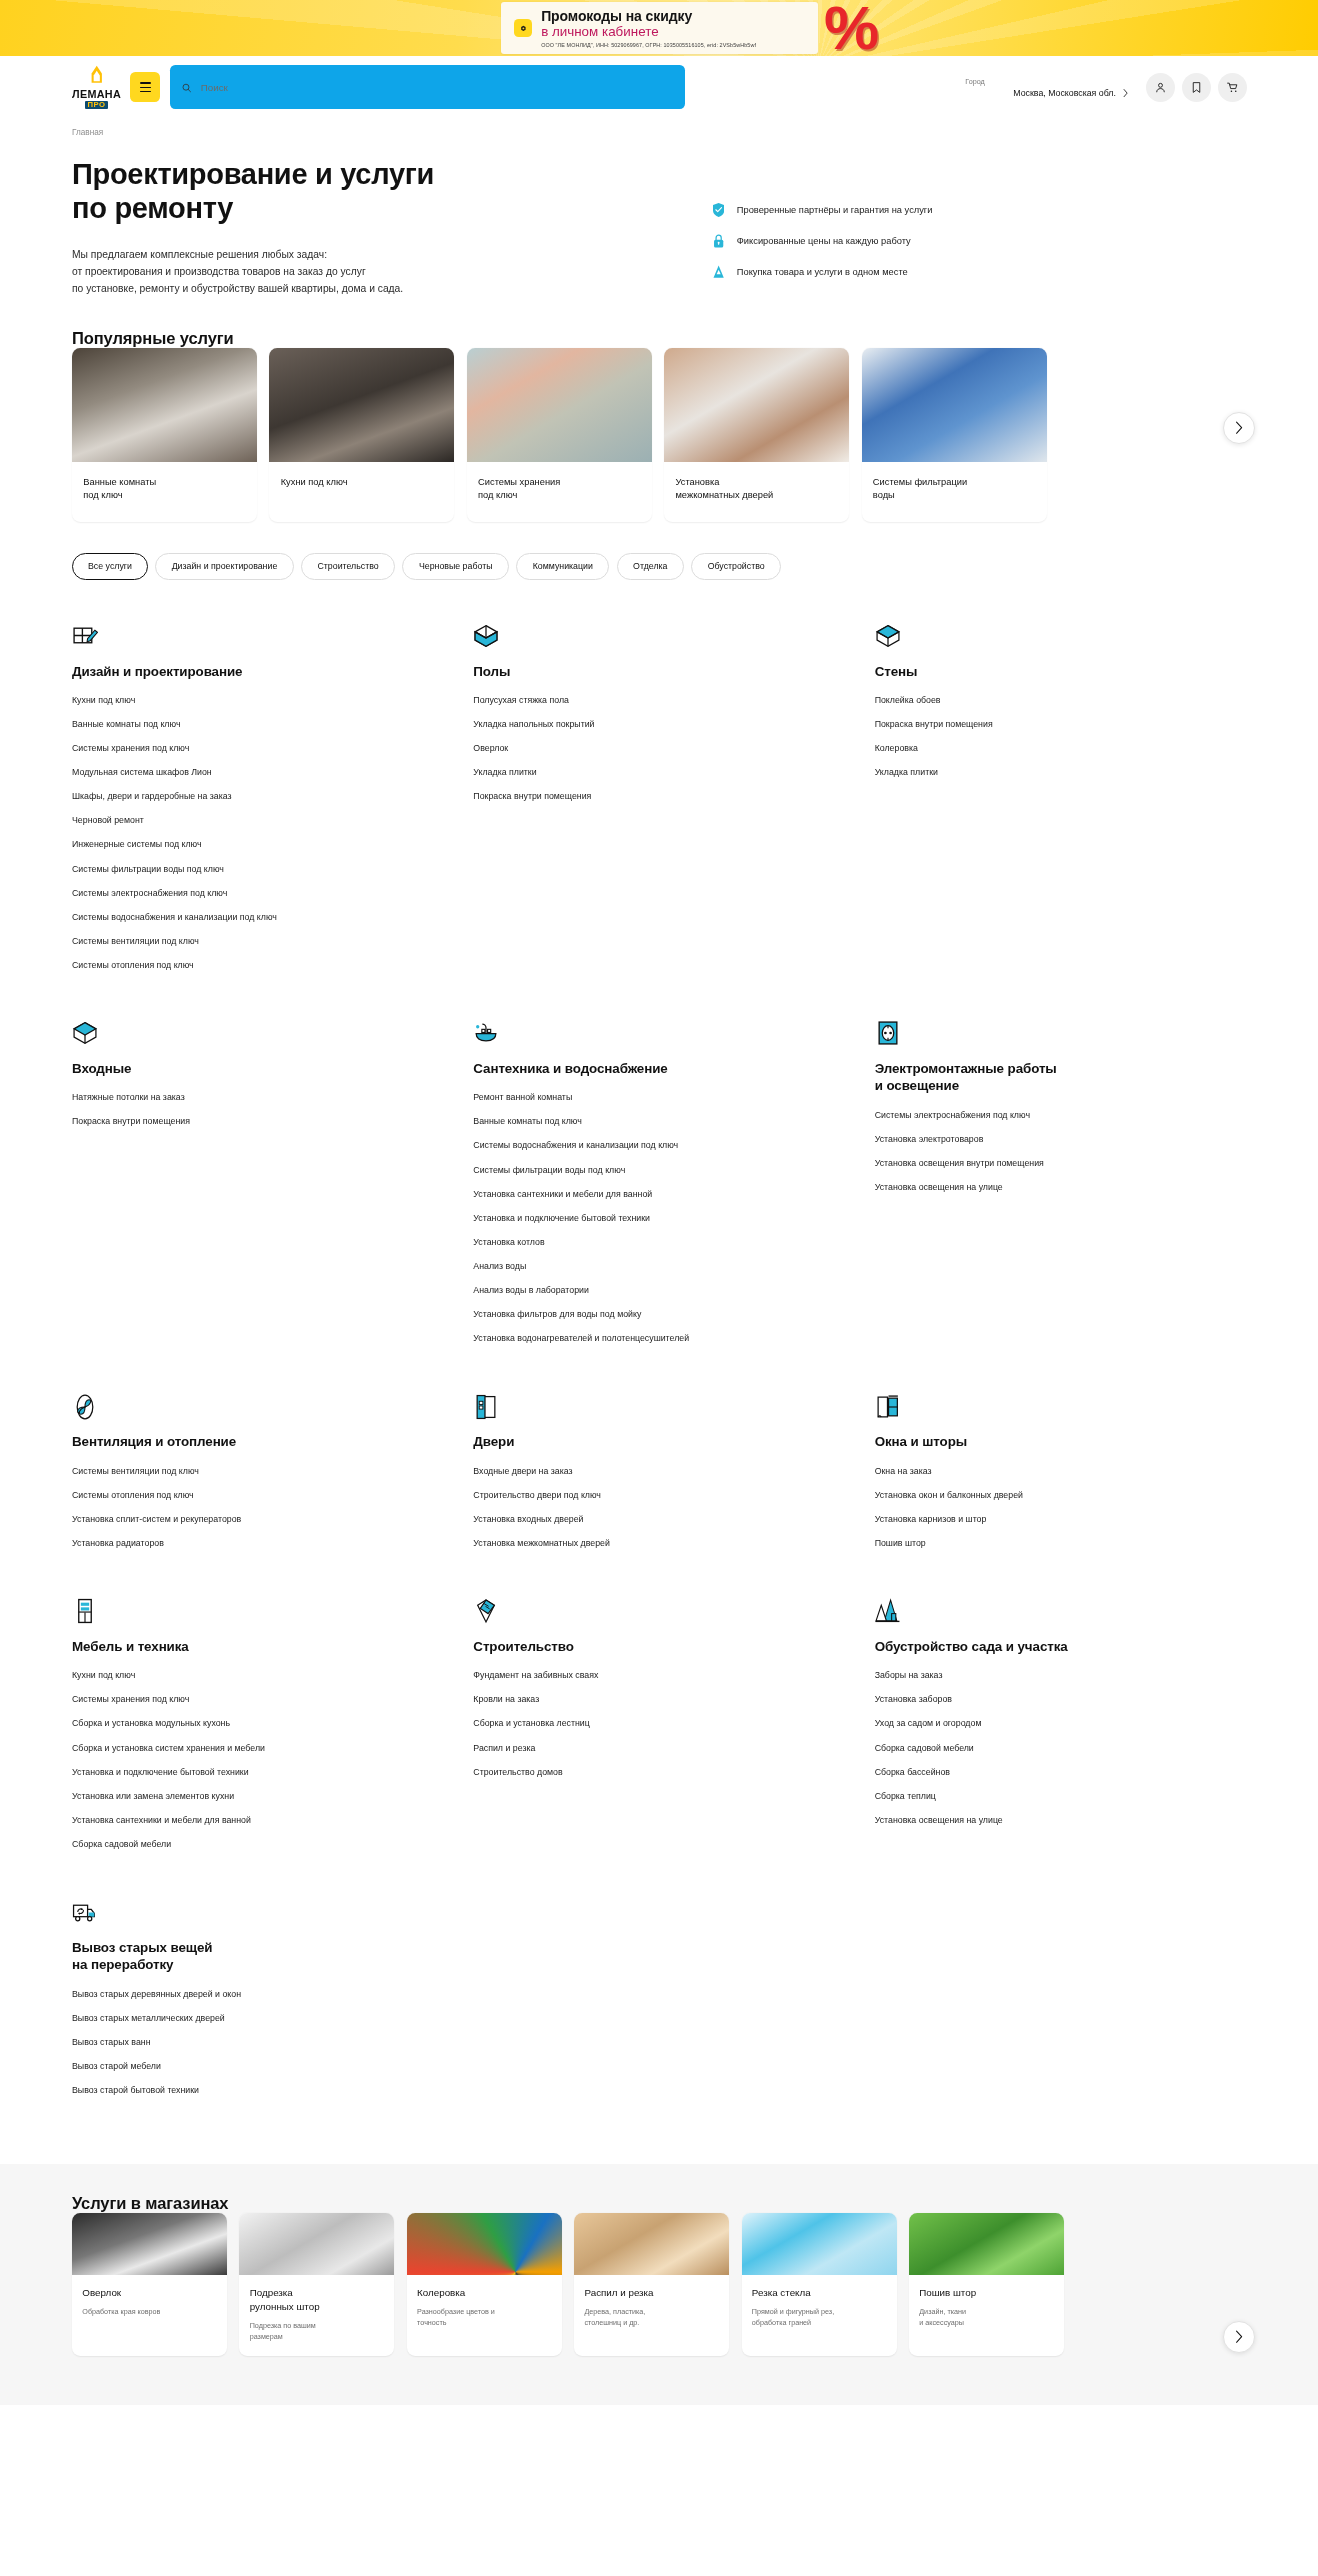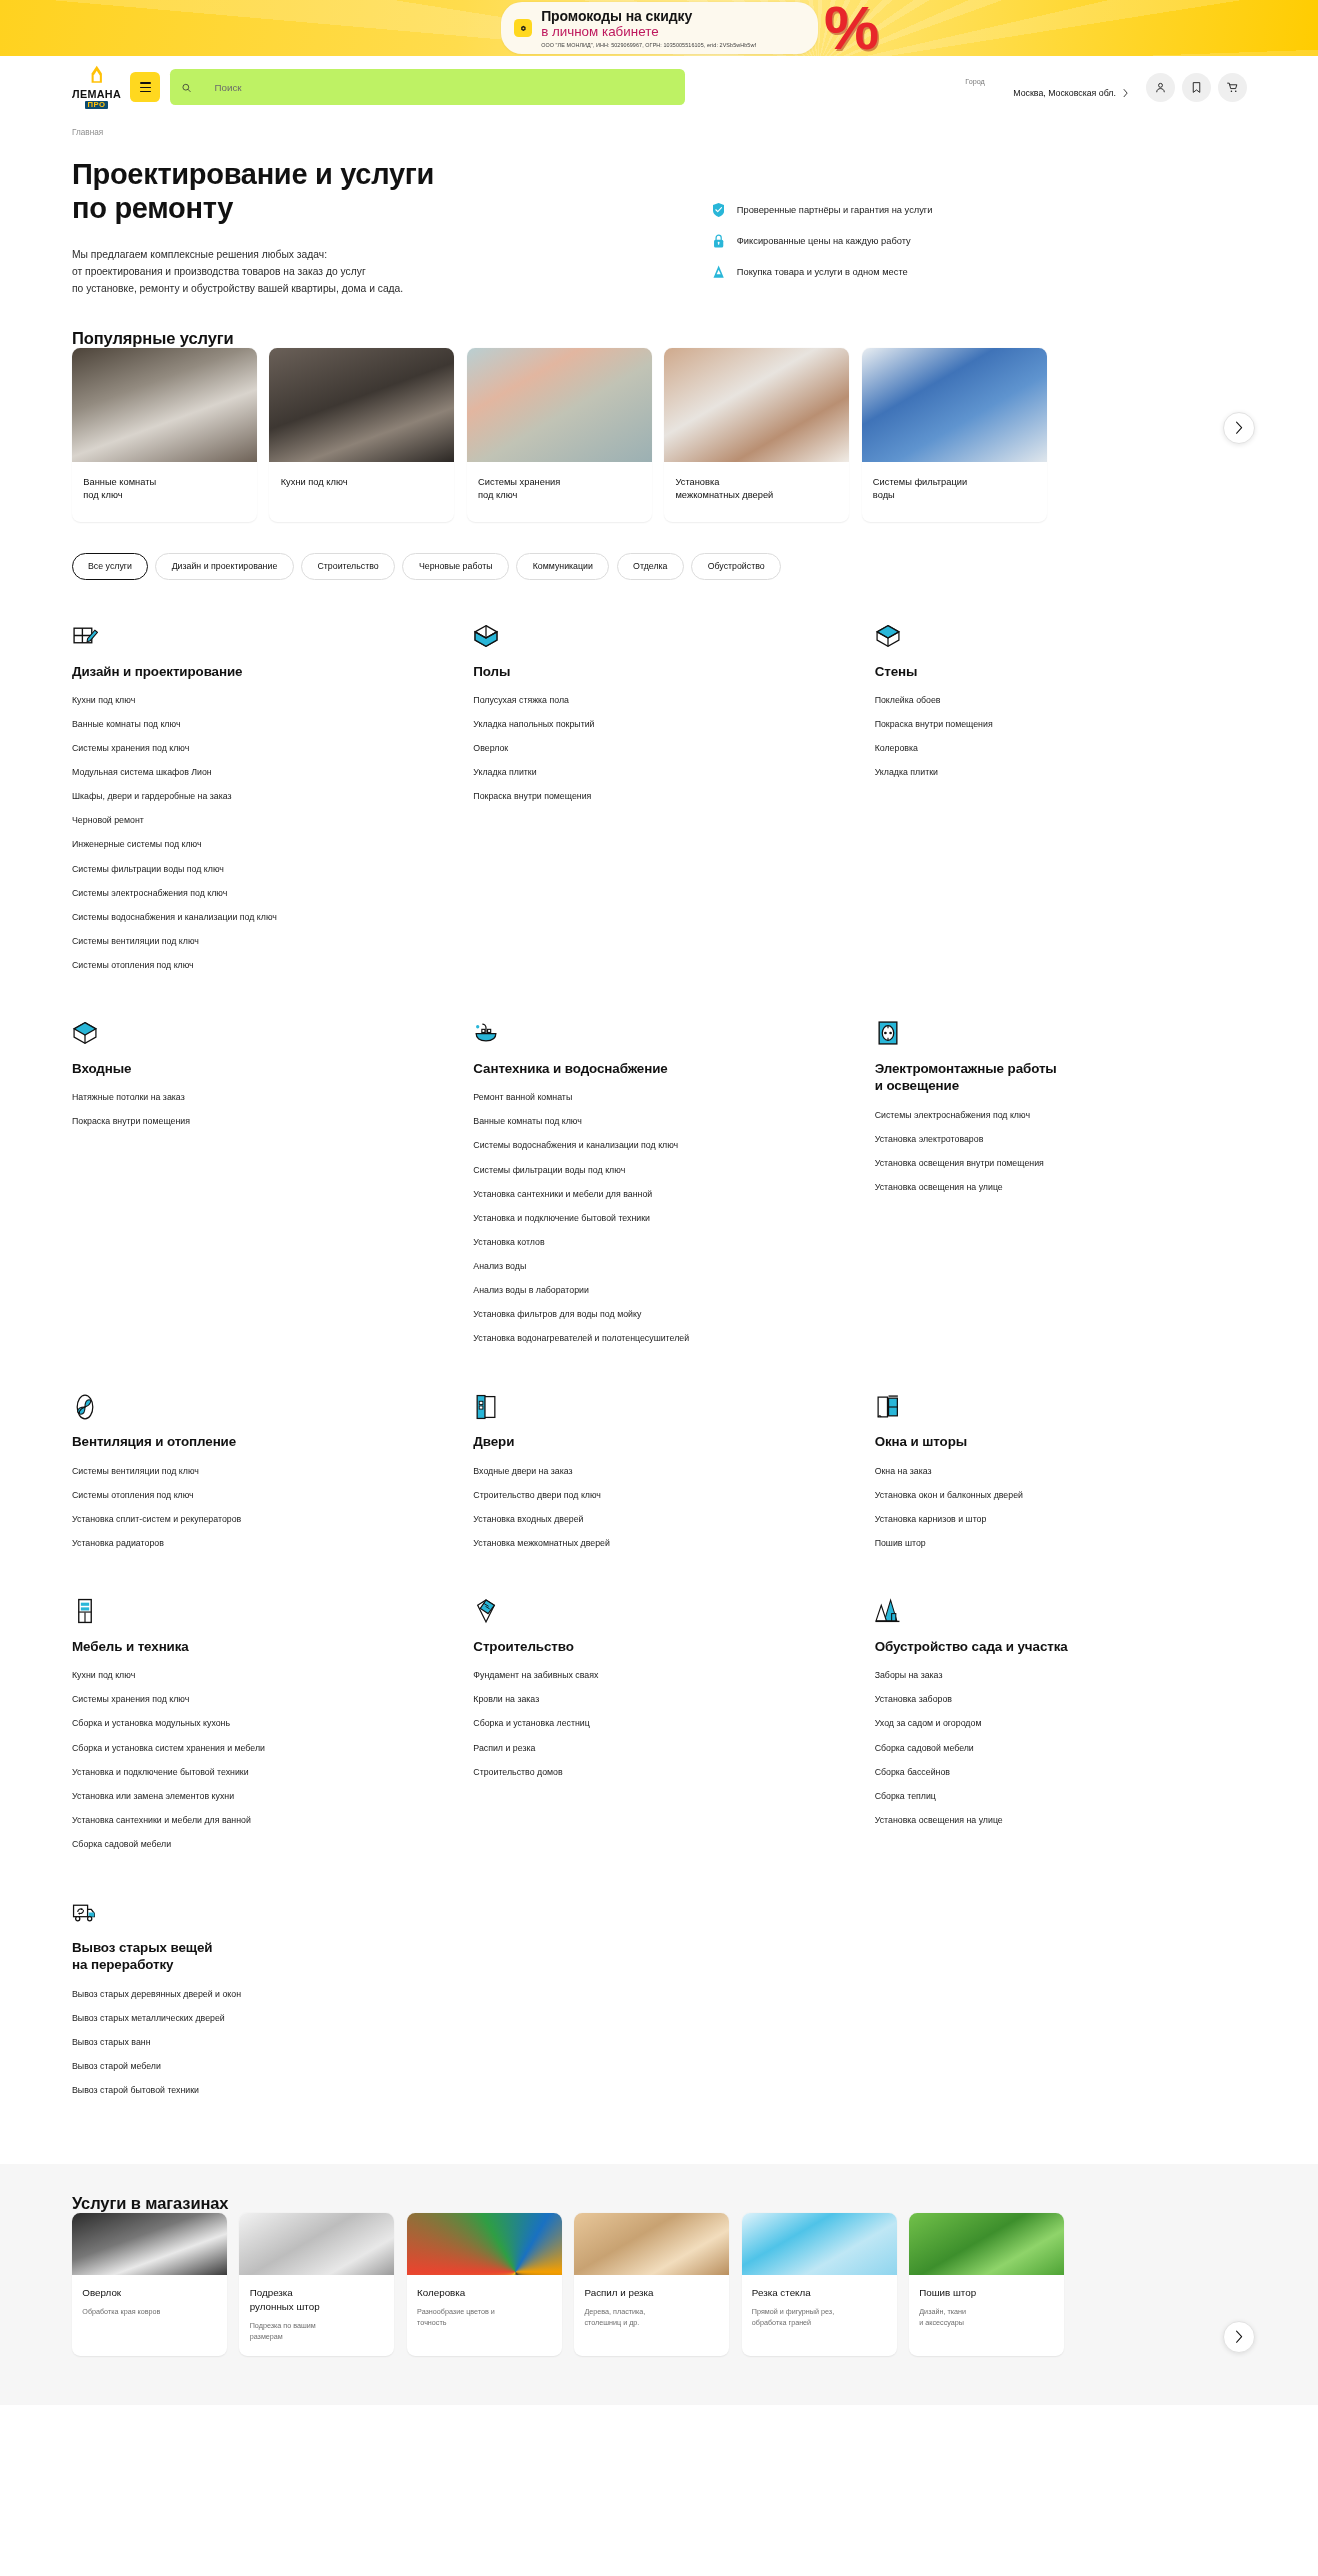--- a/index.html
+++ b/index.html
@@ -27,21 +27,21 @@
   .promo-rays {
     position: absolute; inset: 0;
     background:
       repeating-conic-gradient(from 0deg at 62% 120%,
         rgba(255,255,255,.30) 0deg 4deg, rgba(255,255,255,0) 4deg 11deg);
     opacity: .55;
   }
   .promo-card {
     position: relative;
     background: #fdf9ee;
-    border-radius: 21px;
+    border-radius: 3px;
     height: 52px;
     display: flex;
     align-items: center;
     gap: 9.3px;
     padding: 5.2px 62px 5.2px 13.4px;
     min-width: 252px;
     box-shadow: 0 0.5px 2.1px rgba(0,0,0,.06);
   }
   .promo-sq {
     width: 17.5px; height: 17.5px; border-radius: 4.6px; background: #ffd81f;
@@ -64,22 +64,22 @@
   .logo { width: 49px; flex: 0 0 auto; display:flex; flex-direction:column; align-items:center; cursor:pointer;}
   .logo-mark { width: 17.5px; height: 23px; }
   .logo-word { font-size: 10.8px; font-weight: 800; letter-spacing: 0.3px; color:#111; line-height: 1; margin-top: 0.5px;}
   .logo-sub { font-size: 7.7px; font-weight: 800; letter-spacing: 0.5px; color:#ffc107; line-height:1; margin-top: 1px; background:#0c4a6e; padding: 0.5px 2.6px; border-radius:1px;}
   .burger {
     width: 30px; height: 30px; background:#ffd81f; border:none; border-radius: 5.2px;
     display:flex; flex-direction:column; align-items:center; justify-content:center; gap:2.6px; cursor:pointer; flex:0 0 auto;
   }
   .burger span { display:block; width: 11.3px; height:1.5px; background:#111; border-radius:1px;}
   .search-box {
-    flex: 1 1 auto; height: 36px; background:#bef264; border-radius: 5.2px;
-    display:flex; align-items:center; gap: 23px; padding: 0 11.3px; max-width: 515px;
+    flex: 1 1 auto; height: 44px; background:#0ea5e9; border-radius: 5.2px;
+    display:flex; align-items:center; gap: 9px; padding: 0 11.3px; max-width: 515px;
   }
   .search-box input {
     border:none; background:transparent; outline:none; font-size: 9.8px; color:#333;
     font-family:"Liberation Sans", sans-serif; width:100%;
   }
   .search-box input::placeholder { color:#6b6b6b; }
   .city {
     margin-left: auto; display:flex; flex-direction:column; justify-content:center; cursor:pointer; padding-right: 8.2px;
   }
   .city-label { font-size: 7.2px; color:#7a7a7a; line-height: 1.5;}

